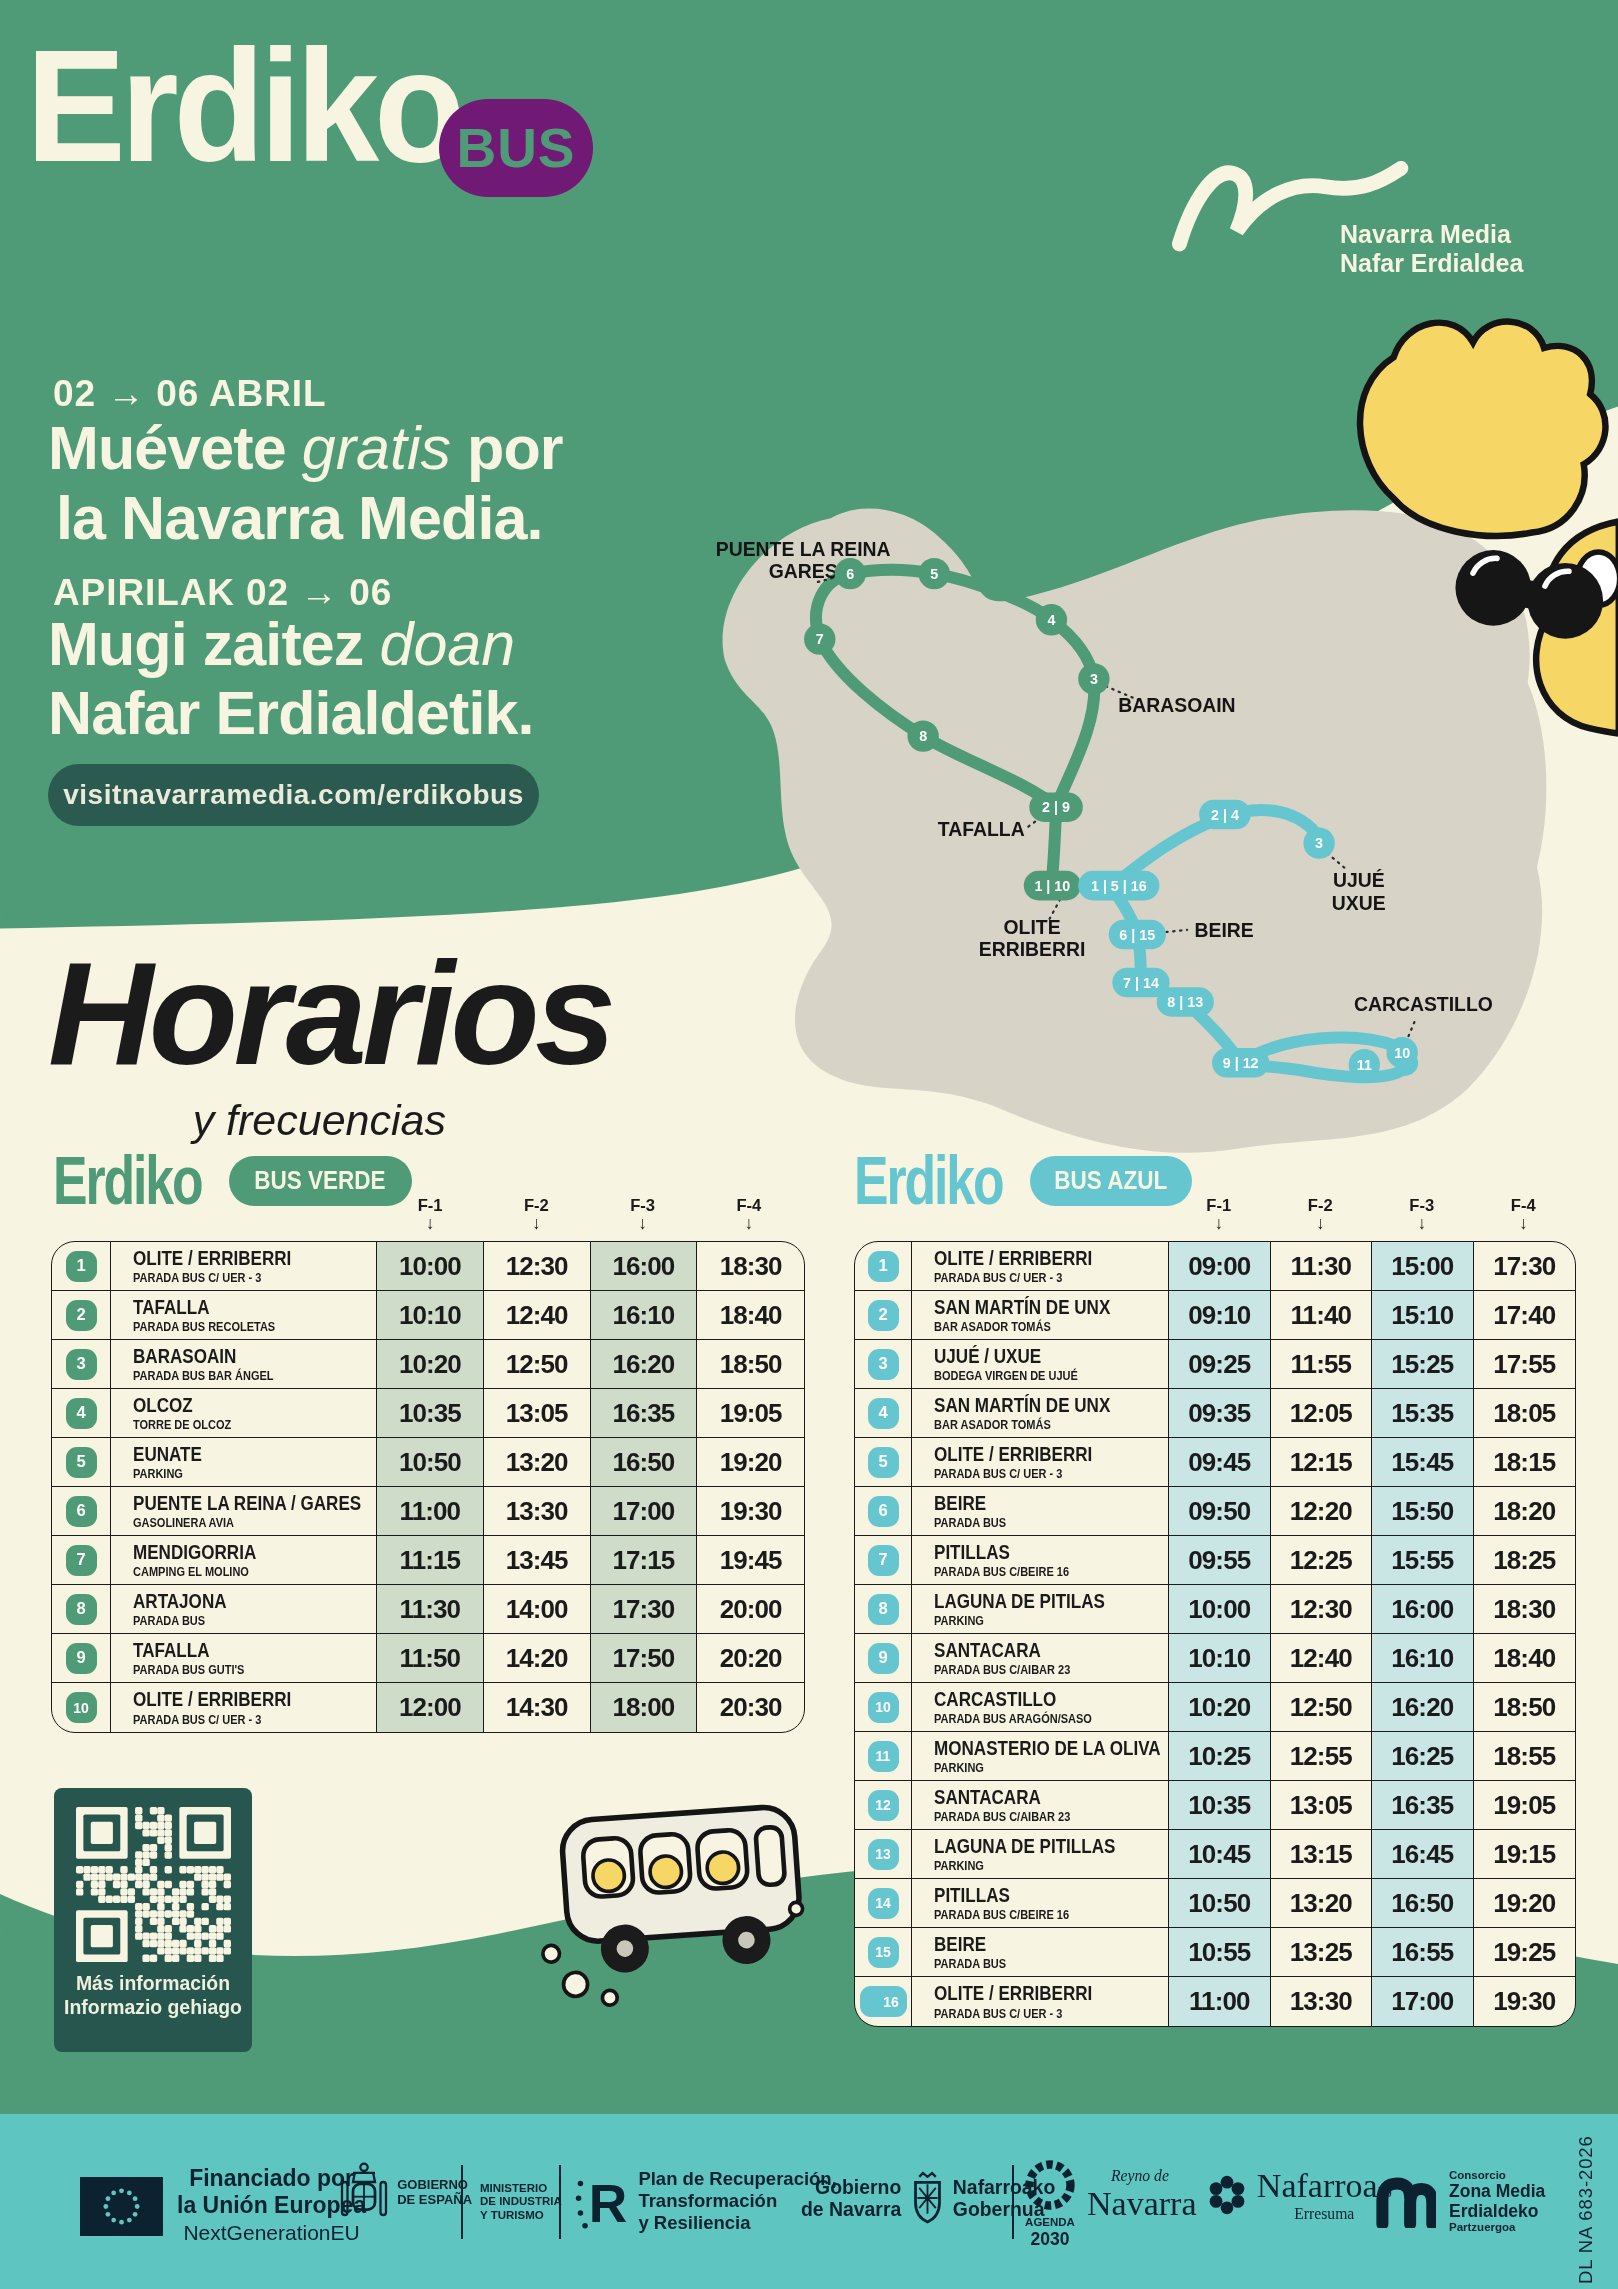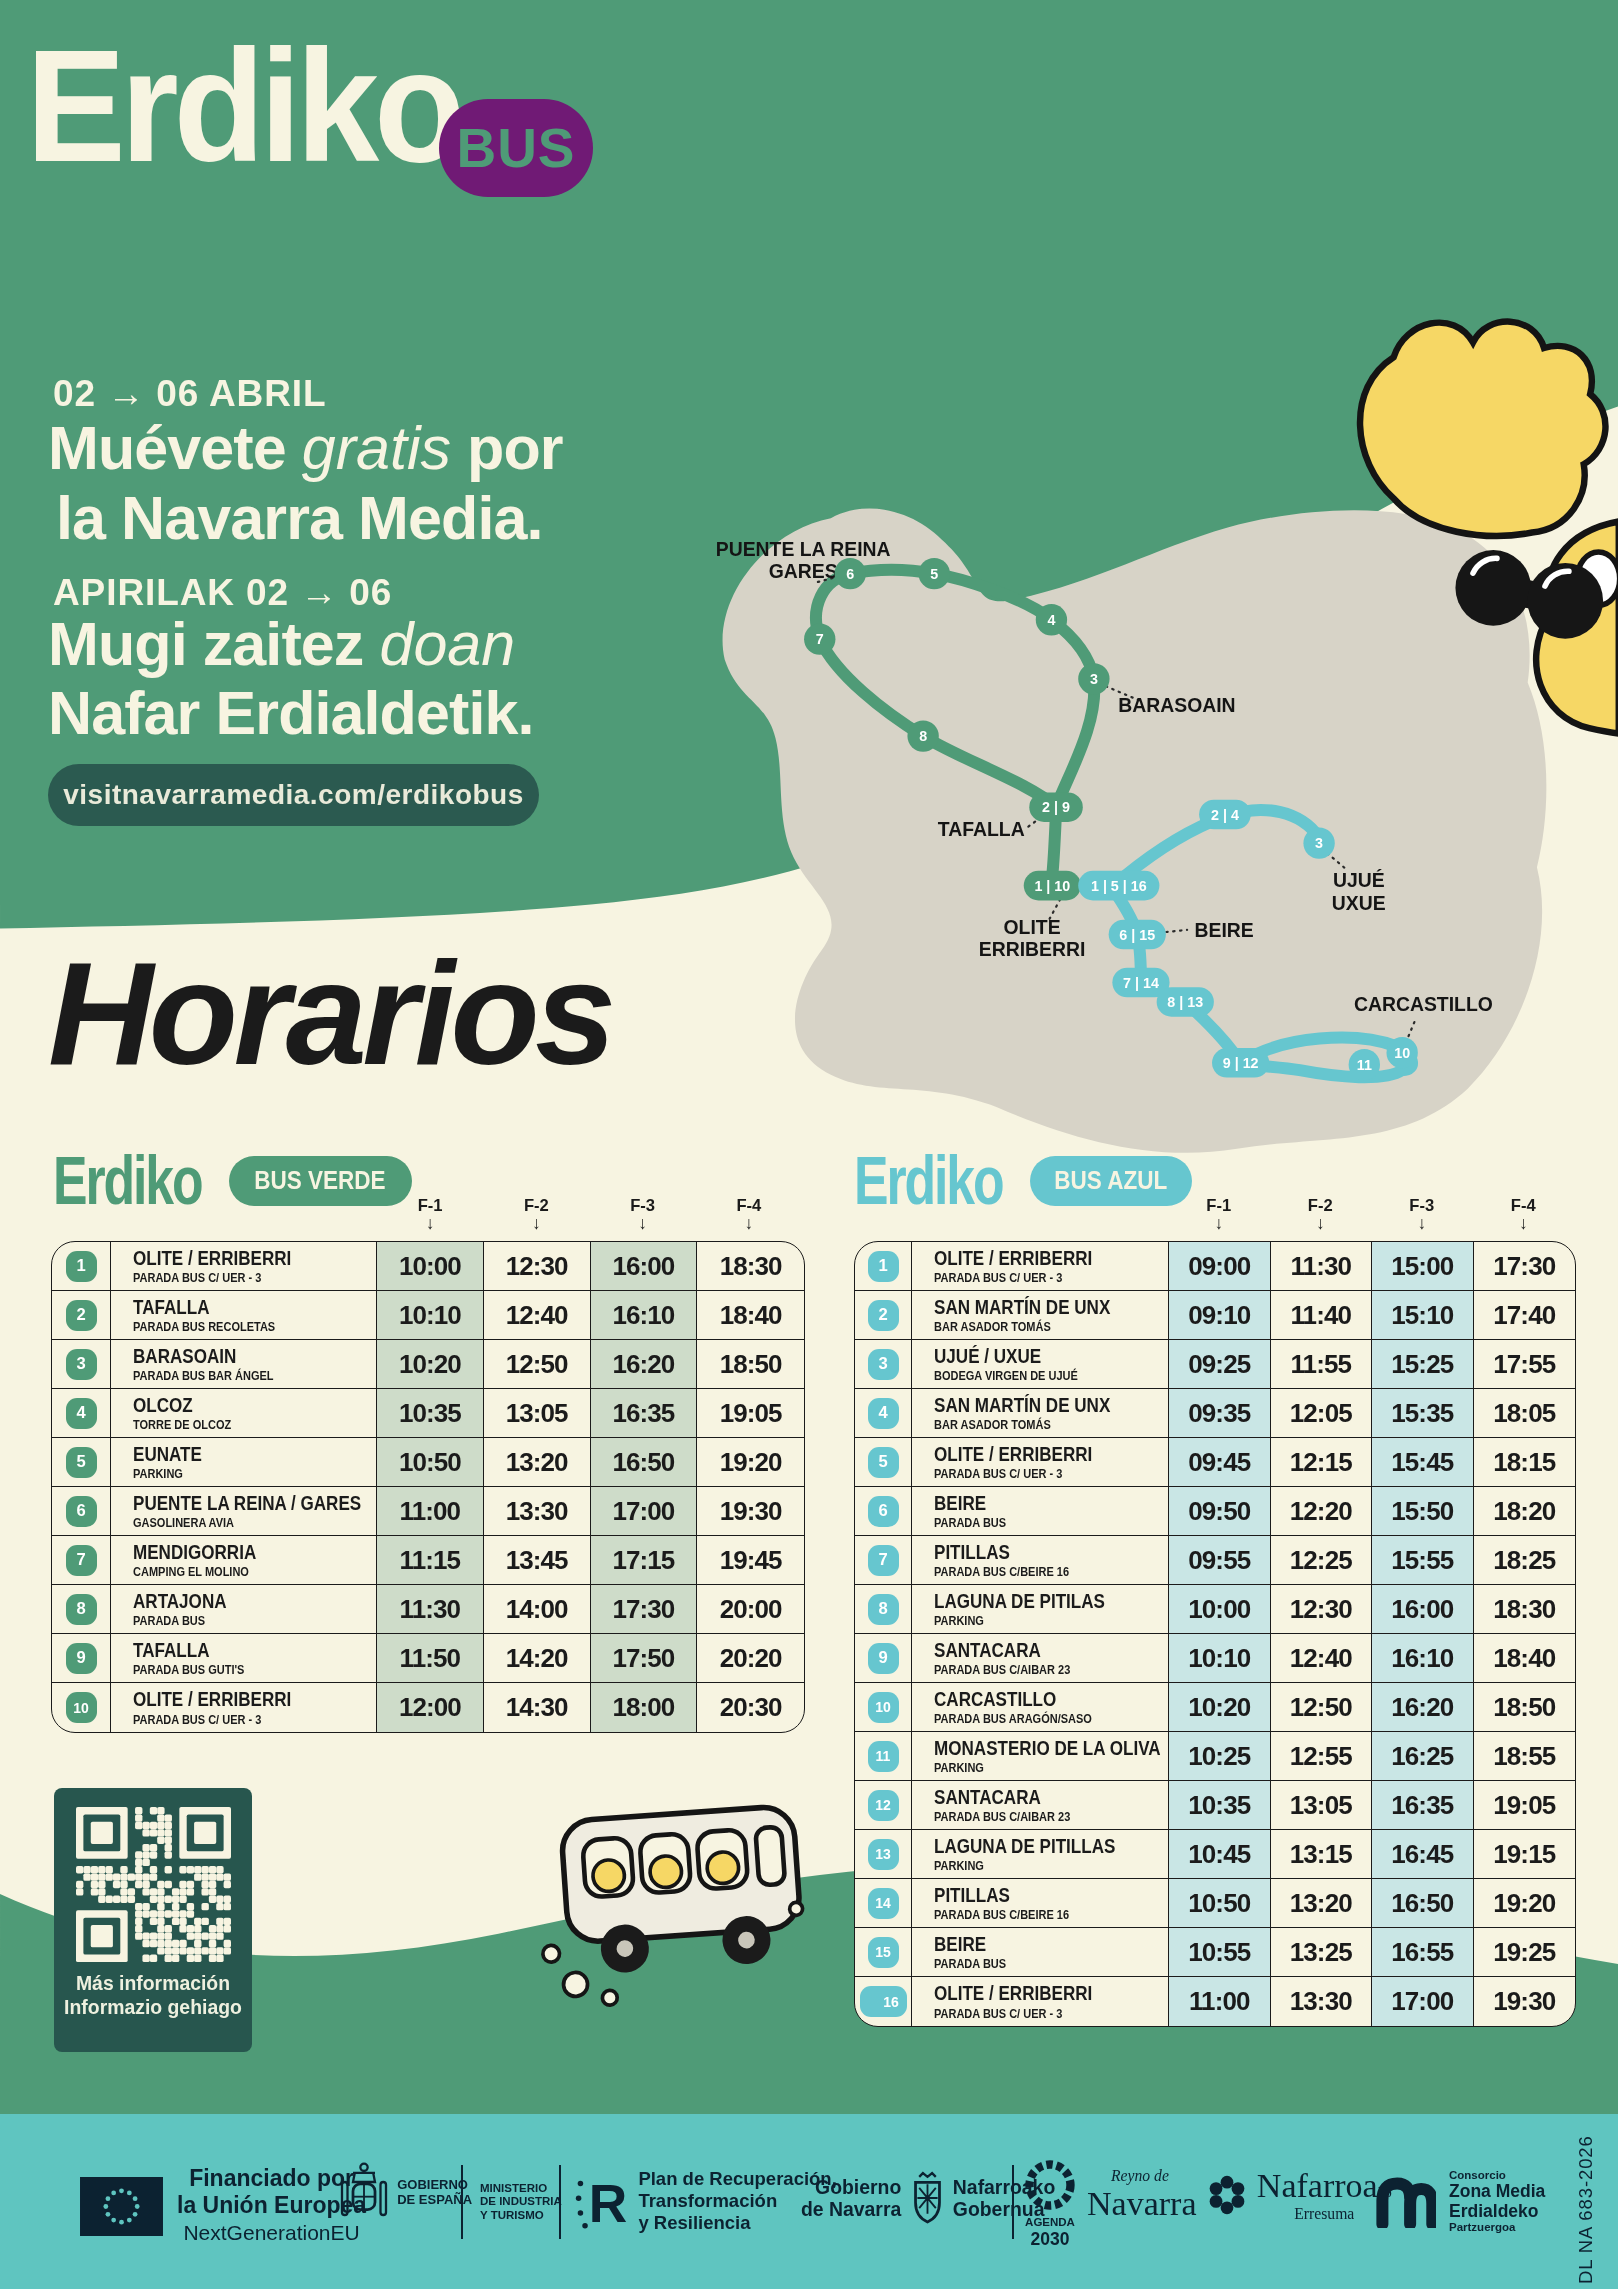--- a/index.html
+++ b/index.html
@@ -96,20 +96,29 @@
              C930,935 800,965 640,980 C460,997 200,1002 0,1006 Z" fill="#4f9b77"></path>
     <path d="M0,2052 C150,2120 320,2140 540,2095 C760,2048 960,2008 1150,2022
              C1340,2036 1560,2096 1754,2128 L1754,2481 L0,2481 Z" fill="#4f9b77"></path>
   </svg>
 
   <div class="abs hero-title">Erdiko</div>
   <div class="abs bus-pill">
     <span>BUS</span>
   </div>
 
+  <div class="abs brand">
+    <svg width="240" height="120" viewBox="0 0 260 130">
+      <path d="M8,104 C22,58 46,20 68,28 C85,34 82,62 70,90 C96,52 132,36 166,42 C202,48 224,38 248,22" fill="none" stroke="#f7f4e1" stroke-width="16" stroke-linecap="round"></path>
+    </svg>
+    <div class="brand-text">
+      <div>Navarra Media</div>
+      <div>Nafar Erdialdea</div>
+    </div>
+  </div>
 
   <div class="abs dates" style="left:53px;top:373px;">02 → 06 ABRIL</div>
   <div class="abs bigline" style="left:48px;top:413px;">
     <span>Muévete </span><span class="it">gratis</span><span> por</span>
   </div>
   <div class="abs bigline" style="left:56px;top:483px;">la Navarra Media.</div>
 
   <div class="abs dates" style="left:53px;top:572px;">APIRILAK 02 → 06</div>
   <div class="abs bigline" style="left:48px;top:609px;">
     <span>Mugi zaitez </span><span class="it">doan</span>
@@ -203,20 +212,21 @@
     <g>
       <line x1="258" y1="312" x2="336" y2="326" stroke="#161616" stroke-width="30"></line>
       <circle cx="258" cy="312" r="41" fill="#161616"></circle>
       <circle cx="336" cy="326" r="41" fill="#161616"></circle>
       <path d="M236,296 A27,27 0 0 1 262,280" stroke="#ffffff" stroke-width="6" fill="none" stroke-linecap="round"></path>
       <path d="M314,310 A27,27 0 0 1 340,294" stroke="#ffffff" stroke-width="6" fill="none" stroke-linecap="round"></path>
     </g>
   </svg>
 
   <div class="abs horarios">Horarios</div>
+  <div class="abs hor-sub">y frecuencias</div>
 
   <div class="abs tt-title verde" style="left:53px;top:1152px;">
     <span class="big">Erdiko</span>
     <span class="tt-badge">
         <span>BUS VERDE</span>
       </span>
   </div>
   <div class="abs tt-title azul" style="left:854px;top:1152px;">
     <span class="big">Erdiko</span>
     <span class="tt-badge">

